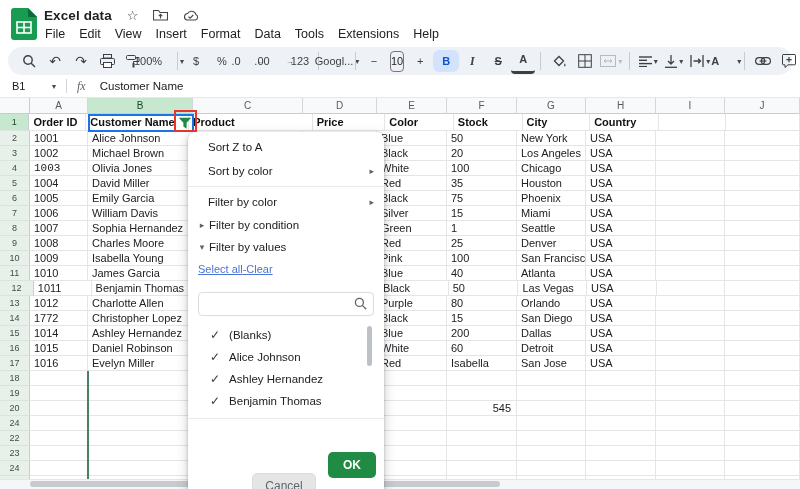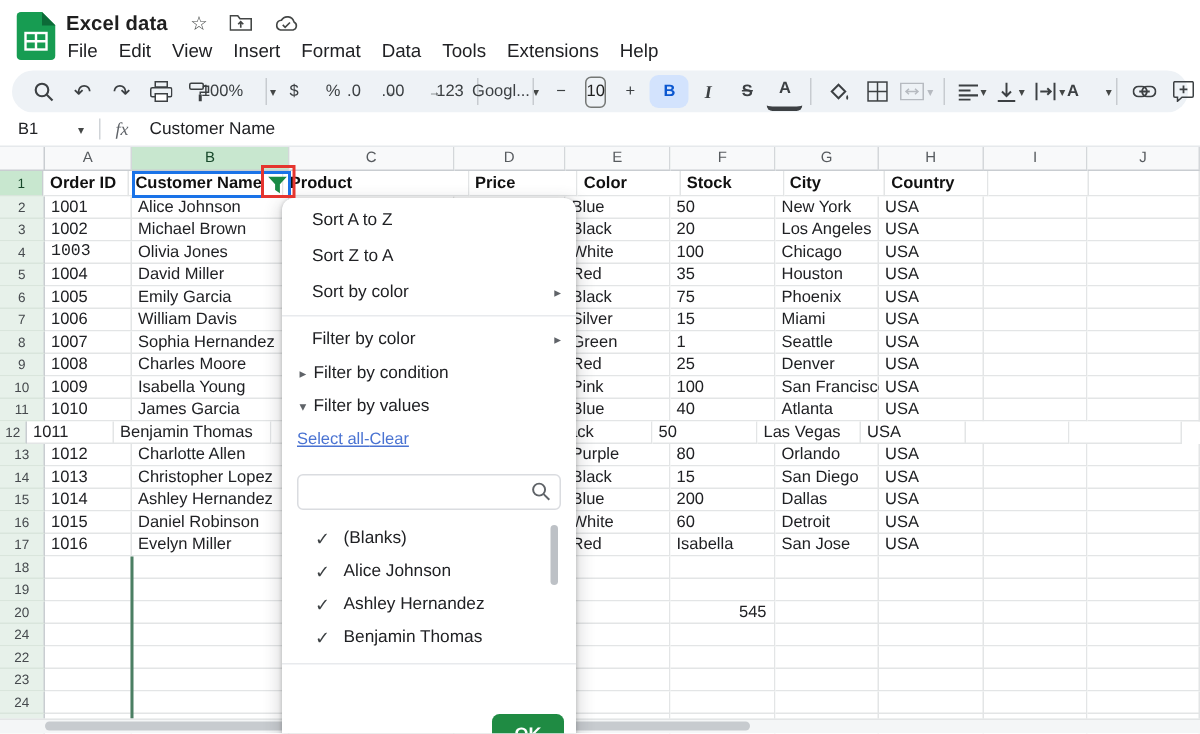--- a/index.html
+++ b/index.html
@@ -415,21 +415,21 @@
         <div class="gcell" style="width: 110px;"></div>
         <div class="gcell" style="width: 74px;"></div>
         <div class="gcell" style="width: 70px;">Blue</div>
         <div class="gcell" style="width: 70px;">40</div>
         <div class="gcell" style="width: 69px;">Atlanta</div>
         <div class="gcell" style="width: 70px;">USA</div>
         <div class="gcell" style="width: 69px;"></div>
         <div class="gcell" style="width: 75px;"></div>
       </div>
       <div class="grow" style="height: 15px;">
-        <div class="rowh" style="width: 18px;">12</div>
+        <div class="rowh" style="width: 34px;">12</div>
         <div class="gcell" style="width: 58px;">1011</div>
         <div class="gcell" style="width: 105px;">Benjamin Thomas</div>
         <div class="gcell" style="width: 110px;"></div>
         <div class="gcell" style="width: 74px;"></div>
         <div class="gcell" style="width: 70px;">Black</div>
         <div class="gcell" style="width: 70px;">50</div>
         <div class="gcell" style="width: 69px;">Las Vegas</div>
         <div class="gcell" style="width: 70px;">USA</div>
         <div class="gcell" style="width: 69px;"></div>
         <div class="gcell" style="width: 75px;"></div>
@@ -442,21 +442,21 @@
         <div class="gcell" style="width: 74px;"></div>
         <div class="gcell" style="width: 70px;">Purple</div>
         <div class="gcell" style="width: 70px;">80</div>
         <div class="gcell" style="width: 69px;">Orlando</div>
         <div class="gcell" style="width: 70px;">USA</div>
         <div class="gcell" style="width: 69px;"></div>
         <div class="gcell" style="width: 75px;"></div>
       </div>
       <div class="grow" style="height: 15px;">
         <div class="rowh" style="width: 30px;">14</div>
-        <div class="gcell" style="width: 58px;">1013</div>
+        <div class="gcell" style="width: 58px;">1772</div>
         <div class="gcell" style="width: 105px;">Christopher Lopez</div>
         <div class="gcell" style="width: 110px;"></div>
         <div class="gcell" style="width: 74px;"></div>
         <div class="gcell" style="width: 70px;">Black</div>
         <div class="gcell" style="width: 70px;">15</div>
         <div class="gcell" style="width: 69px;">San Diego</div>
         <div class="gcell" style="width: 70px;">USA</div>
         <div class="gcell" style="width: 69px;"></div>
         <div class="gcell" style="width: 75px;"></div>
       </div>
@@ -612,21 +612,20 @@
         <path d="M0.8 0.8 H13.2 L8.6 5.8 V11.8 L5.4 9.6 V5.8 Z" fill="#1a8a45"></path>
       </svg>
   </div>
   <div class="red-box"></div>
 
   <div class="hscroll">
     <div class="hthumb"></div>
   </div>
 
   <div class="fpanel">
-    <div class="fitem">Sort A to Z</div>
     <div class="fitem">Sort Z to A</div>
     <div class="fitem"><span>Sort by color</span><span class="sub">▸</span></div>
     <div class="fdivider"></div>
     <div class="fitem"><span>Filter by color</span><span class="sub">▸</span></div>
     <div class="ftoggle">
         <span class="tg-caret">▸</span>
         <span>Filter by condition</span>
       </div>
     <div class="ftoggle">
         <span class="tg-caret">▾</span>

